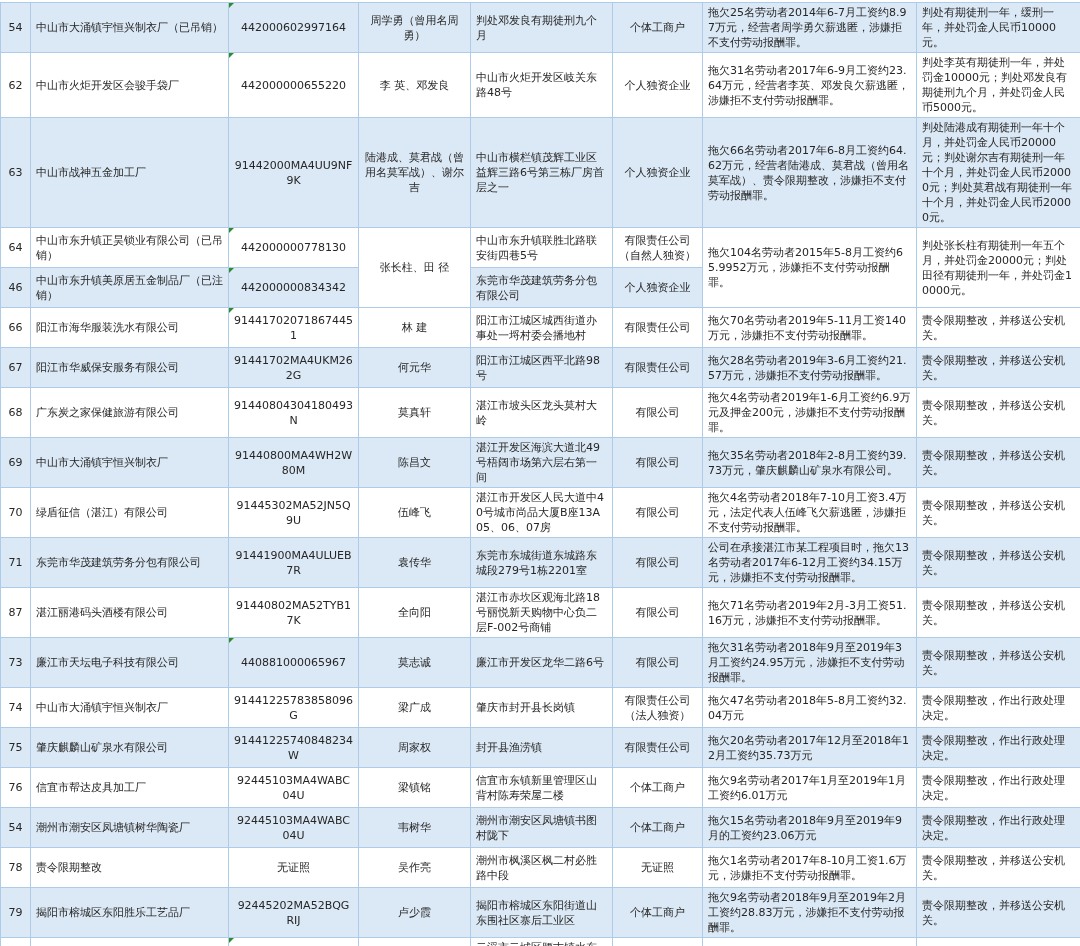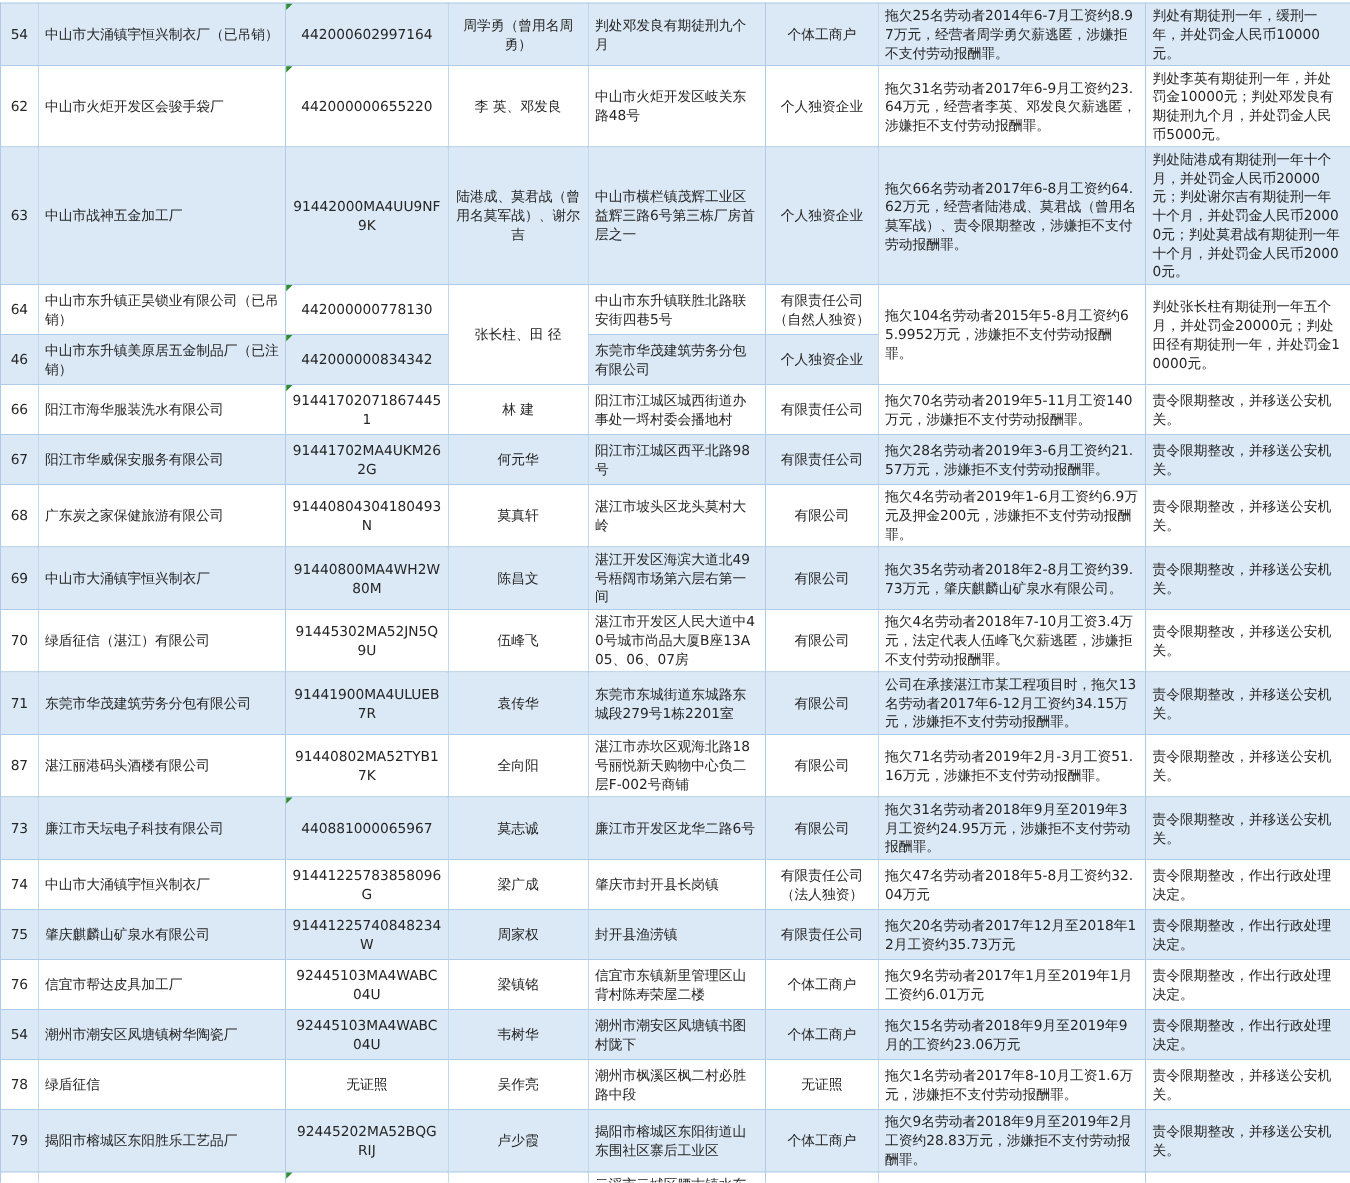--- a/index.html
+++ b/index.html
@@ -194,21 +194,21 @@
           <td class="l shaded">潮州市潮安区凤塘镇树华陶瓷厂</td>
           <td class="c shaded">92445103MA4WABC04U</td>
           <td class="c shaded">韦树华</td>
           <td class="l shaded">潮州市潮安区凤塘镇书图村陇下</td>
           <td class="c shaded">个体工商户</td>
           <td class="l shaded">拖欠15名劳动者2018年9月至2019年9月的工资约23.06万元</td>
           <td class="l shaded">责令限期整改，作出行政处理决定。</td>
         </tr>
         <tr>
           <td class="c">78</td>
-          <td class="l">绿盾征信</td>
+          <td class="l">责令限期整改</td>
           <td class="c">无证照</td>
           <td class="c">吴作亮</td>
           <td class="l">潮州市枫溪区枫二村必胜路中段</td>
           <td class="c">无证照</td>
           <td class="l">拖欠1名劳动者2017年8-10月工资1.6万元，涉嫌拒不支付劳动报酬罪。</td>
           <td class="l">责令限期整改，并移送公安机关。</td>
         </tr>
         <tr>
           <td class="c shaded">79</td>
           <td class="l shaded">揭阳市榕城区东阳胜乐工艺品厂</td>

